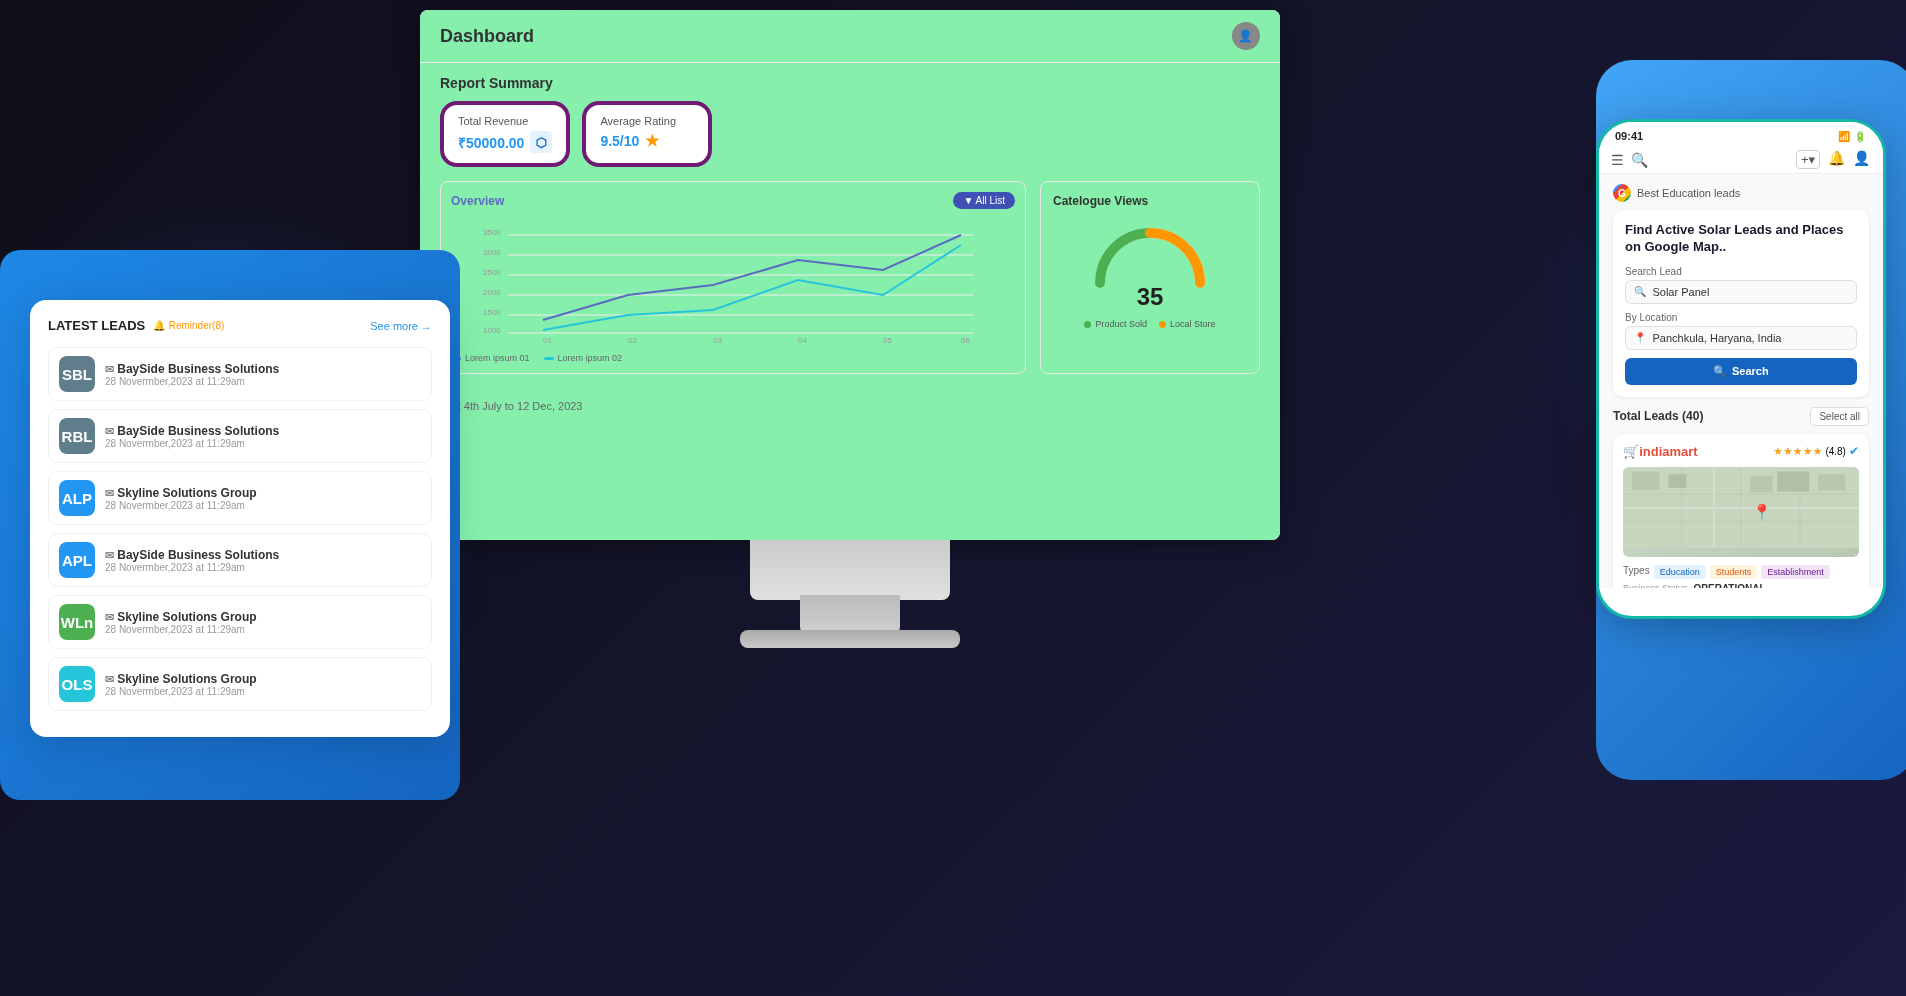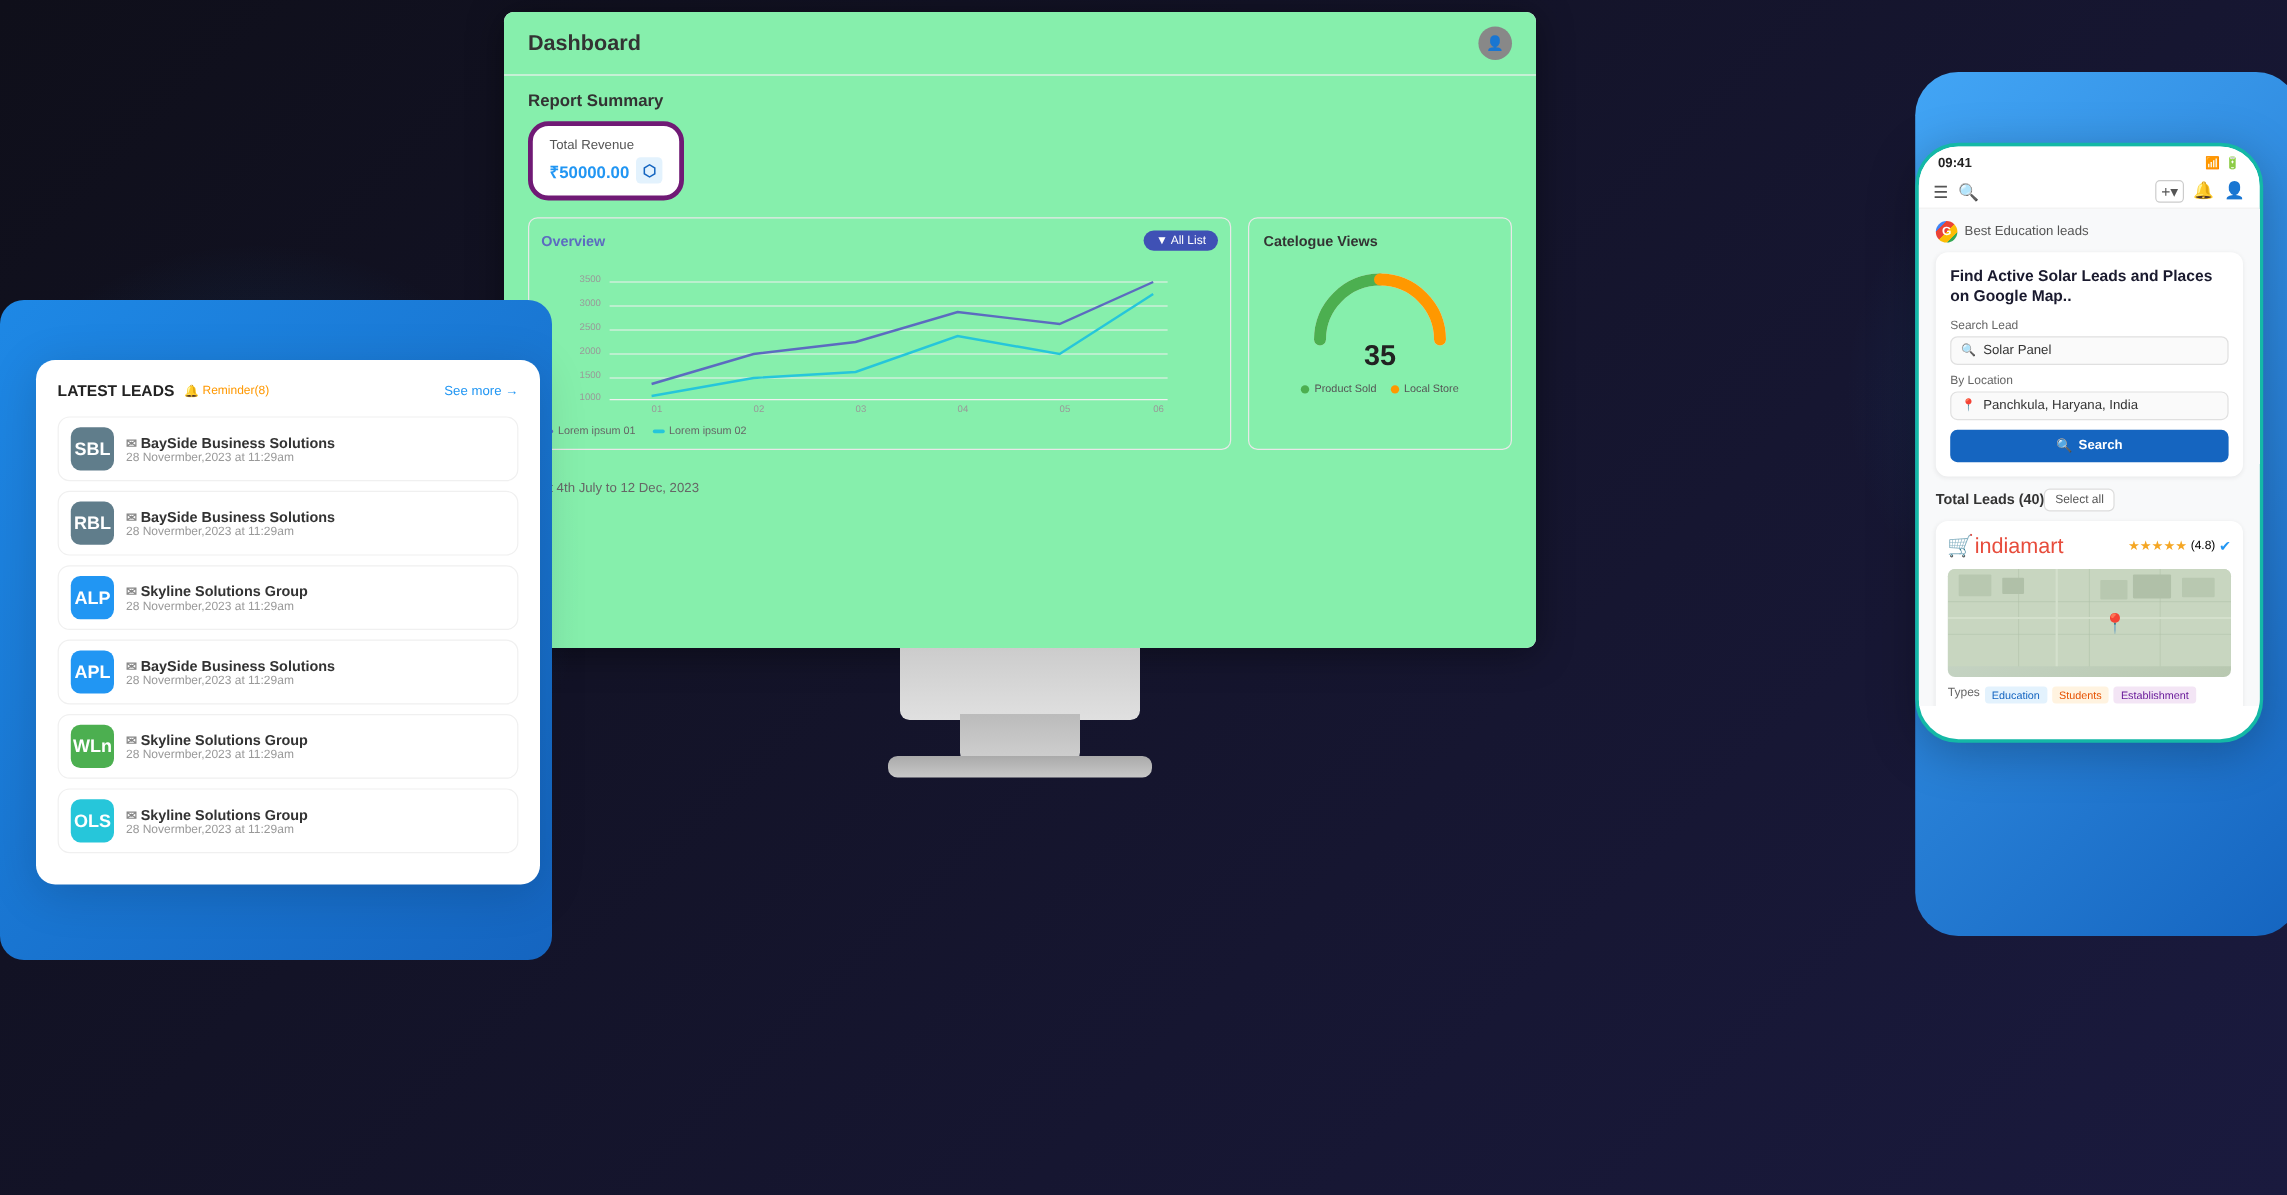--- a/index.html
+++ b/index.html
@@ -453,21 +453,21 @@
       font-weight: 600;
       cursor: pointer;
       display: flex;
       align-items: center;
       gap: 5px;
       width: 100%;
       justify-content: center;
     }
     .total-leads-row {
       display: flex;
-      justify-content: flex-start;
+      justify-content: space-between;
       align-items: center;
       margin-bottom: 8px;
     }
     .total-leads-label {
       font-size: 12px;
       font-weight: 600;
       color: #333;
     }
     .select-all-btn {
       background: #fff;
@@ -484,22 +484,22 @@
       padding: 10px;
       box-shadow: 0 1px 4px rgba(0,0,0,0.07);
     }
     .indiamart-header {
       display: flex;
       justify-content: space-between;
       align-items: center;
       margin-bottom: 8px;
     }
     .indiamart-logo {
-      font-size: 18px;
-      font-weight: 400;
+      font-size: 13px;
+      font-weight: 700;
       color: #c0392b;
     }
     .indiamart-logo span {
       color: #e74c3c;
     }
     .rating-row {
       display: flex;
       align-items: center;
       gap: 3px;
       font-size: 10px;
@@ -633,20 +633,27 @@
 
           <div class="stat-card">
             <div class="stat-card-label">Total Revenue</div>
             <div class="stat-card-value">
               <span>₹50000.00</span>
               <span class="stat-icon-box" style="background:#e3f2fd;color:#1565c0;font-size:13px;">⬡</span>
             </div>
           </div>
 
 
+          <div class="stat-card">
+            <div class="stat-card-label">Average Rating</div>
+            <div class="stat-card-value">
+              <span>9.5/10</span>
+              <span class="stat-icon-star">★</span>
+            </div>
+          </div>
         </div>
 
         <div class="chart-section">
 
           <div class="chart-left">
             <div class="chart-header">
               <span class="chart-title">Overview</span>
               <button class="all-list-btn">▼ All List</button>
             </div>
             <svg class="chart-svg-area" viewBox="0 0 500 130">

